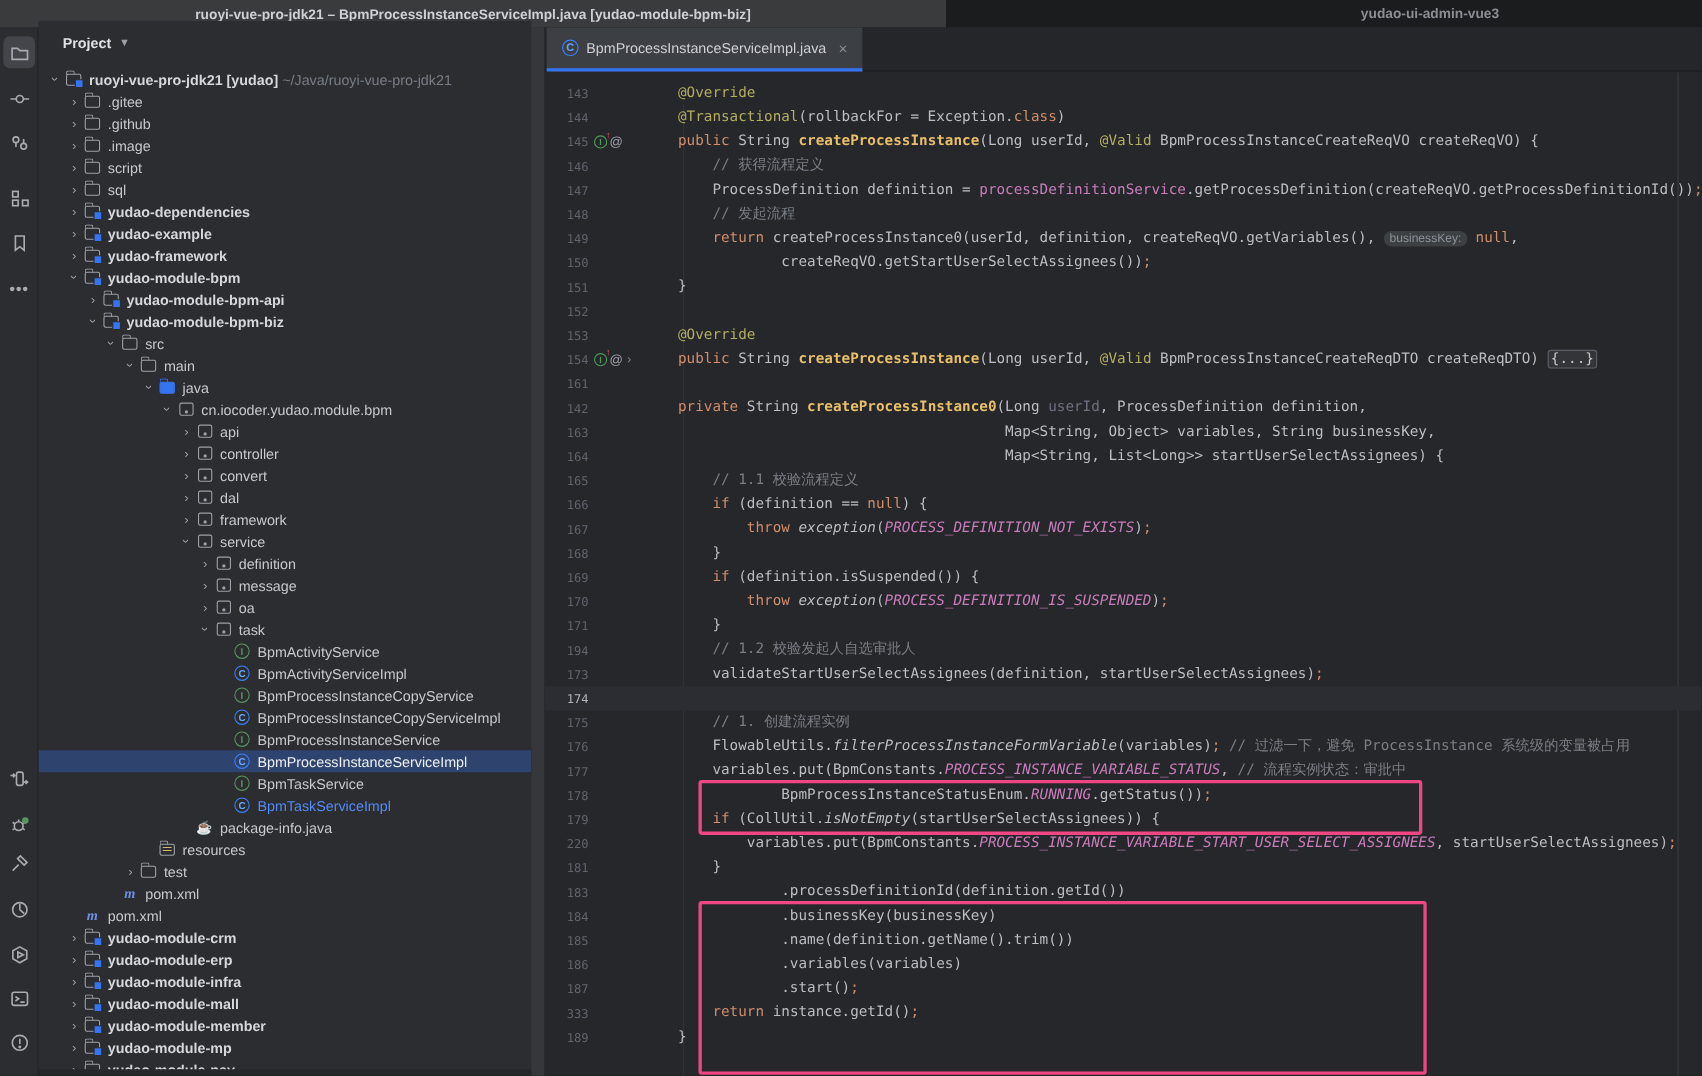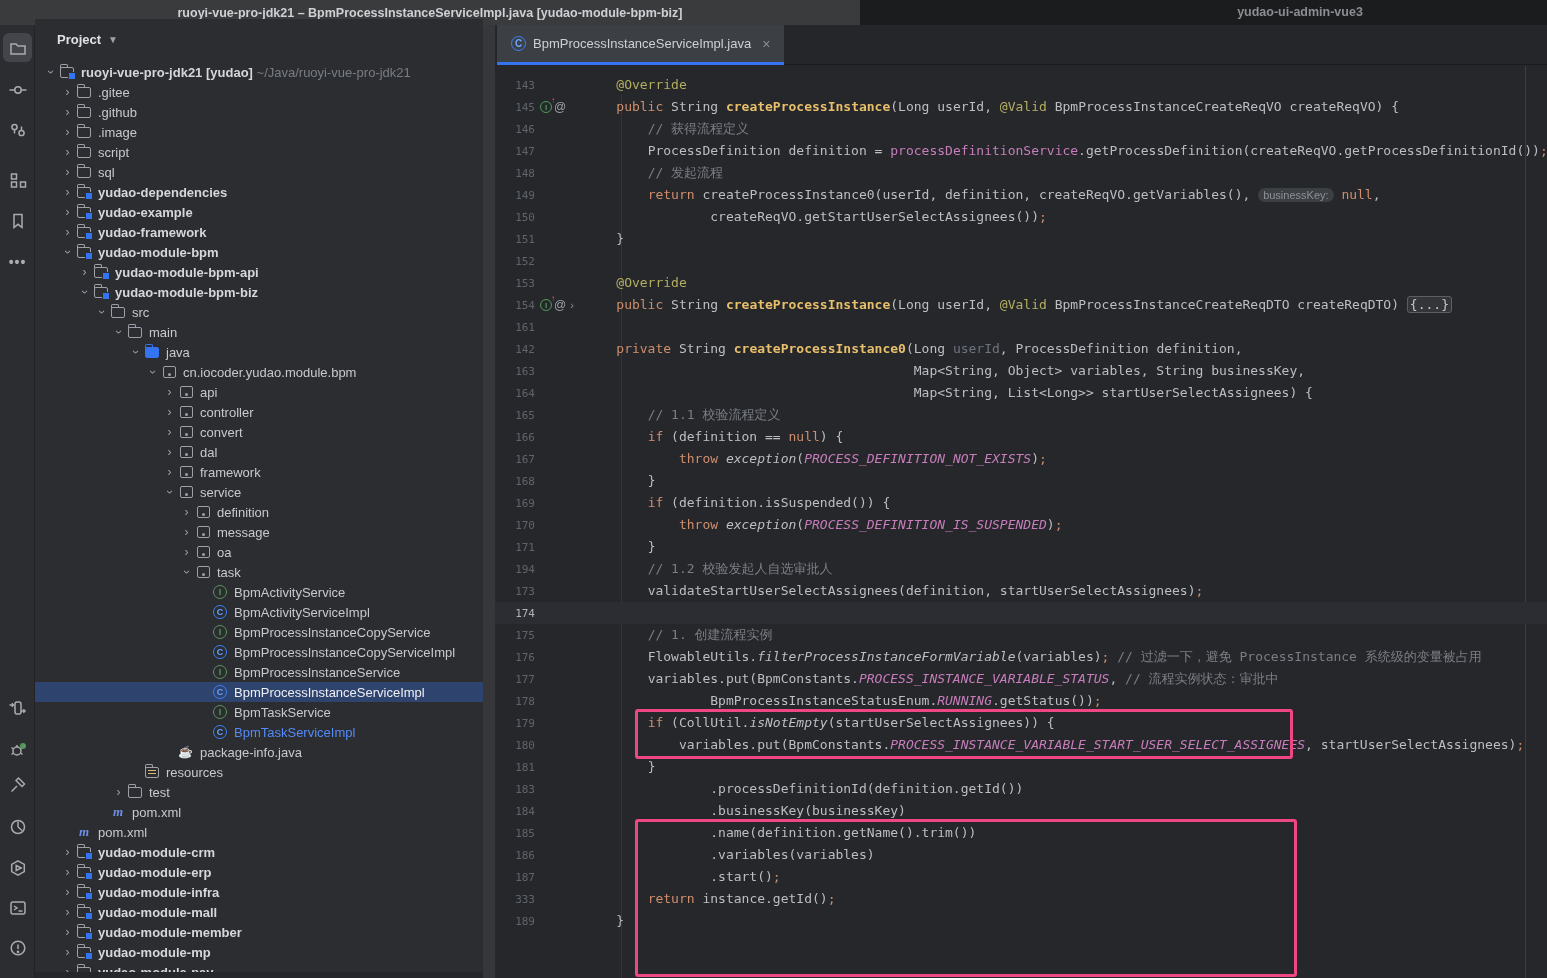--- a/index.html
+++ b/index.html
@@ -531,20 +531,29 @@
           <div class="gutter">
             <span class="lnum">143</span>
             <span class="gicons"></span>
           </div>
           <div class="cl-text">
             <pre class="codetext">    <span class="tk-a">@Override</span></pre>
           </div>
         </div>
         <div class="code-line">
           <div class="gutter">
+            <span class="lnum">144</span>
+            <span class="gicons"></span>
+          </div>
+          <div class="cl-text">
+            <pre class="codetext">    <span class="tk-a">@Transactional</span><span class="tk-n">(rollbackFor = Exception.</span><span class="tk-k">class</span><span class="tk-n">)</span></pre>
+          </div>
+        </div>
+        <div class="code-line">
+          <div class="gutter">
             <span class="lnum">145</span>
             <span class="gicons">
               <span class="g-ovr">I</span>
               <span class="g-ann">@</span>
             </span>
           </div>
           <div class="cl-text">
             <pre class="codetext">    <span class="tk-k">public</span><span class="tk-n"> String </span><span class="tk-d">createProcessInstance</span><span class="tk-n">(Long userId, </span><span class="tk-a">@Valid</span><span class="tk-n"> BpmProcessInstanceCreateReqVO createReqVO) {</span></pre>
           </div>
         </div>
@@ -799,21 +808,21 @@
           <div class="gutter">
             <span class="lnum">179</span>
             <span class="gicons"></span>
           </div>
           <div class="cl-text">
             <pre class="codetext">        <span class="tk-k">if</span><span class="tk-n"> (CollUtil.</span><span class="tk-i">isNotEmpty</span><span class="tk-n">(startUserSelectAssignees)) {</span></pre>
           </div>
         </div>
         <div class="code-line">
           <div class="gutter">
-            <span class="lnum">180</span>
+            <span class="lnum">220</span>
             <span class="gicons"></span>
           </div>
           <div class="cl-text">
             <pre class="codetext">            <span class="tk-n">variables.put(BpmConstants.</span><span class="tk-C">PROCESS_INSTANCE_VARIABLE_START_USER_SELECT_ASSIGNEES</span><span class="tk-n">, startUserSelectAssignees)</span><span class="tk-k">;</span></pre>
           </div>
         </div>
         <div class="code-line">
           <div class="gutter">
             <span class="lnum">181</span>
             <span class="gicons"></span>

